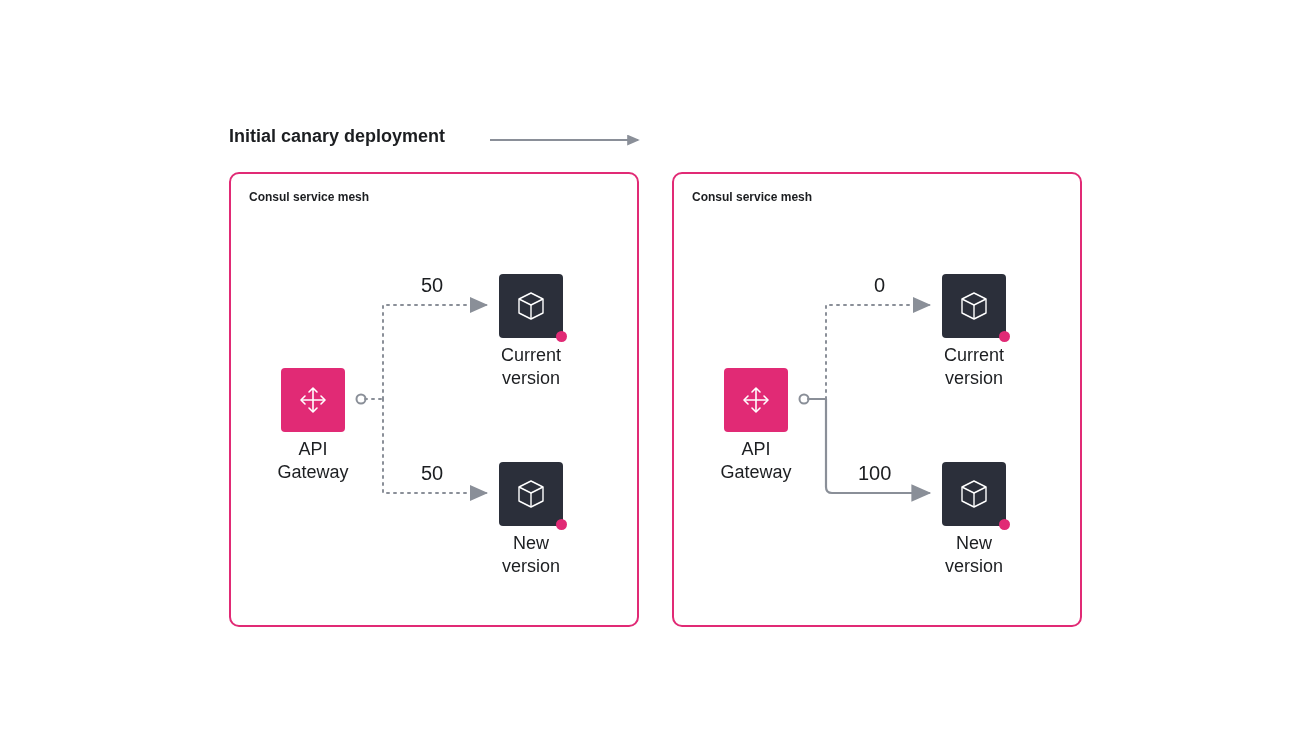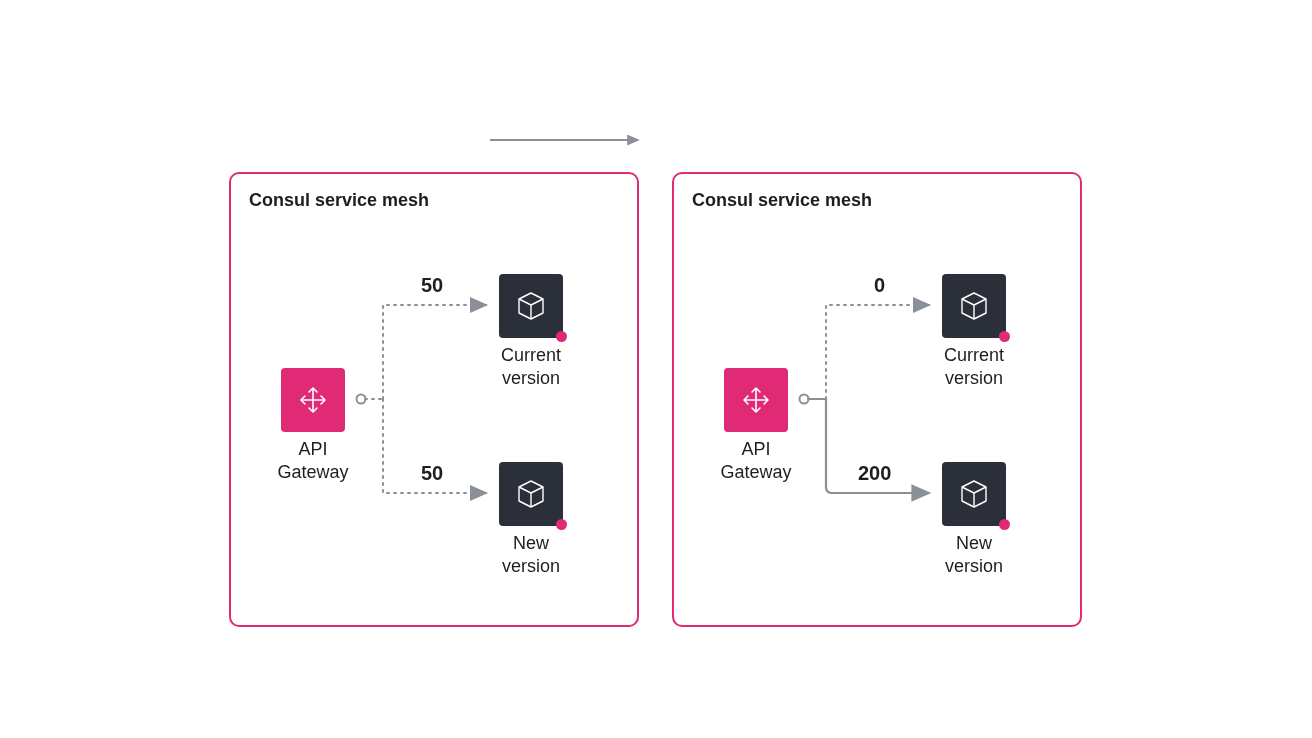--- a/index.html
+++ b/index.html
@@ -32,21 +32,21 @@
   }
   .panel-inner {
     position: relative;
     width: 100%;
     height: 100%;
   }
   .panel-label {
     position: absolute;
     top: 16px;
     left: 18px;
-    font-size: 18px;
+    font-size: 12px;
     font-weight: 700;
     color: #1c1e21;
   }
   .node-box {
     position: absolute;
     width: 64px;
     height: 64px;
     border-radius: 4px;
     box-sizing: border-box;
     display: flex;
@@ -73,21 +73,21 @@
     width: 90px;
     text-align: center;
     font-size: 18px;
     font-weight: 400;
     color: #1c1e21;
     line-height: 1.25;
   }
   .weight-label {
     position: absolute;
     font-size: 20px;
-    font-weight: 700;
+    font-weight: 400;
     color: #1c1e21;
   }
   svg.connectors {
     position: absolute;
     left: 0;
     top: 0;
     width: 100%;
     height: 100%;
     overflow: visible;
     pointer-events: none;
@@ -95,20 +95,21 @@
   svg.top-arrow {
     position: absolute;
     overflow: visible;
   }
 </style>
 </head>
 <body>
 
 <div class="canvas">
 
+  <div class="title" style="left:229px; top:126px;">Initial canary deployment</div>
 
   <svg class="top-arrow" style="left:490px; top:132px; width:160px; height:16px;">
     <defs>
       <marker id="topArrowHead" markerWidth="8" markerHeight="8" refX="6" refY="3" orient="auto">
         <path d="M0,0 L7,3 L0,6 Z" fill="#8a8f98"></path>
       </marker>
     </defs>
     <line x1="0" y1="8" x2="148" y2="8" stroke="#8a8f98" stroke-width="1.8" marker-end="url(#topArrowHead)"></line>
   </svg>
 
@@ -243,17 +244,17 @@
           </g>
         </svg>
         <div class="dot"></div>
       </div>
       <div class="node-label" style="left:255px; top:358px;">
         <span style="white-space:pre-line;">New
 version</span>
       </div>
 
       <div class="weight-label" style="left:200px; top:100px;">0</div>
-      <div class="weight-label" style="left:184px; top:288px;">200</div>
+      <div class="weight-label" style="left:184px; top:288px;">100</div>
     </div>
   </div>
 
 </div>
 
 </body></html>

